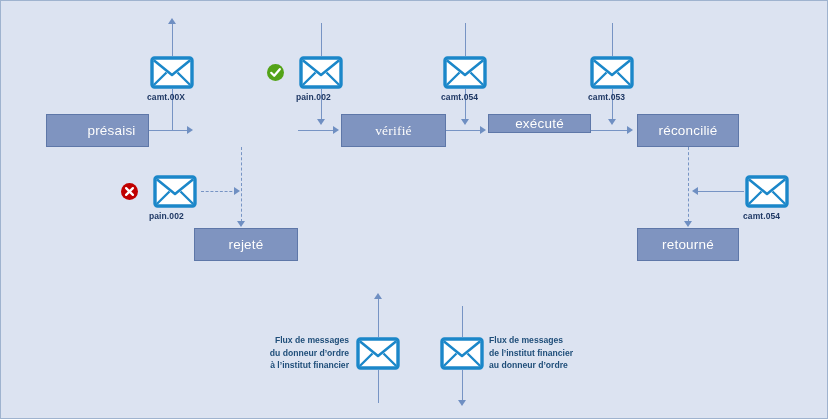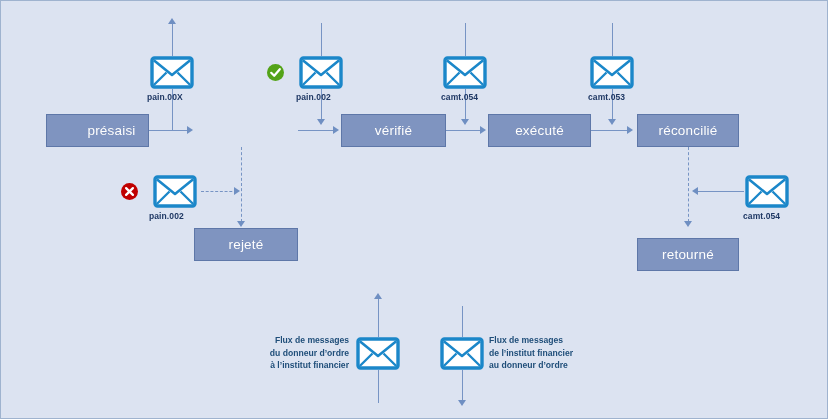--- a/index.html
+++ b/index.html
@@ -131,48 +131,48 @@
   <div class="arrow down" style="left:683px;top:220px;"></div>
 
   <div class="line h" style="left:697px;top:190px;width:46px;"></div>
   <div class="arrow left" style="left:691px;top:186px;"></div>
 
   <div class="state-box" style="left:45px;top:113px;width:103px;height:33px;padding-left:28px;">
     <span>présaisi</span>
   </div>
 
 
-  <div class="state-box" style="left:340px;top:113px;width:105px;height:33px;">
+  <div class="state-box" style="left:340px;top:113px;width:105px;height:33px;font-family:Liberation Serif, serif;">
     <span>vérifié</span>
   </div>
 
-  <div class="state-box" style="left:487px;top:113px;width:103px;height:33px;">
+  <div class="state-box" style="left:487px;top:113px;width:103px;height:19px;">
     <span>exécuté</span>
   </div>
 
   <div class="state-box" style="left:193px;top:227px;width:104px;height:33px;">
     <span>rejeté</span>
   </div>
 
   <div class="state-box" style="left:636px;top:113px;width:102px;height:33px;">
     <span>réconcilié</span>
   </div>
 
-  <div class="state-box" style="left:636px;top:237px;width:102px;height:33px;">
+  <div class="state-box" style="left:636px;top:227px;width:102px;height:33px;">
     <span>retourné</span>
   </div>
 
   <div class="env" style="left:149px;top:55px;">
     <svg viewBox="0 0 44 33" aria-hidden="true">
       <rect x="2" y="2" width="40" height="29" rx="2.5" ry="2.5" fill="#ffffff" stroke="#1b87c9" stroke-width="3.4"></rect>
       <path d="M3.8 4.2 L22 19 L40.2 4.2" fill="none" stroke="#1b87c9" stroke-width="2.6" stroke-linejoin="round"></path>
       <path d="M3.8 29 L16.5 16.5 M40.2 29 L27.5 16.5" fill="none" stroke="#1b87c9" stroke-width="2.4"></path>
     </svg>
   </div>
-  <div class="msg-label" style="left:146px;top:91px;">pain.00X</div>
+  <div class="msg-label" style="left:146px;top:91px;">camt.00X</div>
 
   <div class="env" style="left:298px;top:55px;">
     <svg viewBox="0 0 44 33" aria-hidden="true">
       <rect x="2" y="2" width="40" height="29" rx="2.5" ry="2.5" fill="#ffffff" stroke="#1b87c9" stroke-width="3.4"></rect>
       <path d="M3.8 4.2 L22 19 L40.2 4.2" fill="none" stroke="#1b87c9" stroke-width="2.6" stroke-linejoin="round"></path>
       <path d="M3.8 29 L16.5 16.5 M40.2 29 L27.5 16.5" fill="none" stroke="#1b87c9" stroke-width="2.4"></path>
     </svg>
   </div>
   <div class="badge" style="left:266px;top:63px;">
     <svg width="17" height="17" viewBox="0 0 17 17" aria-hidden="true">

